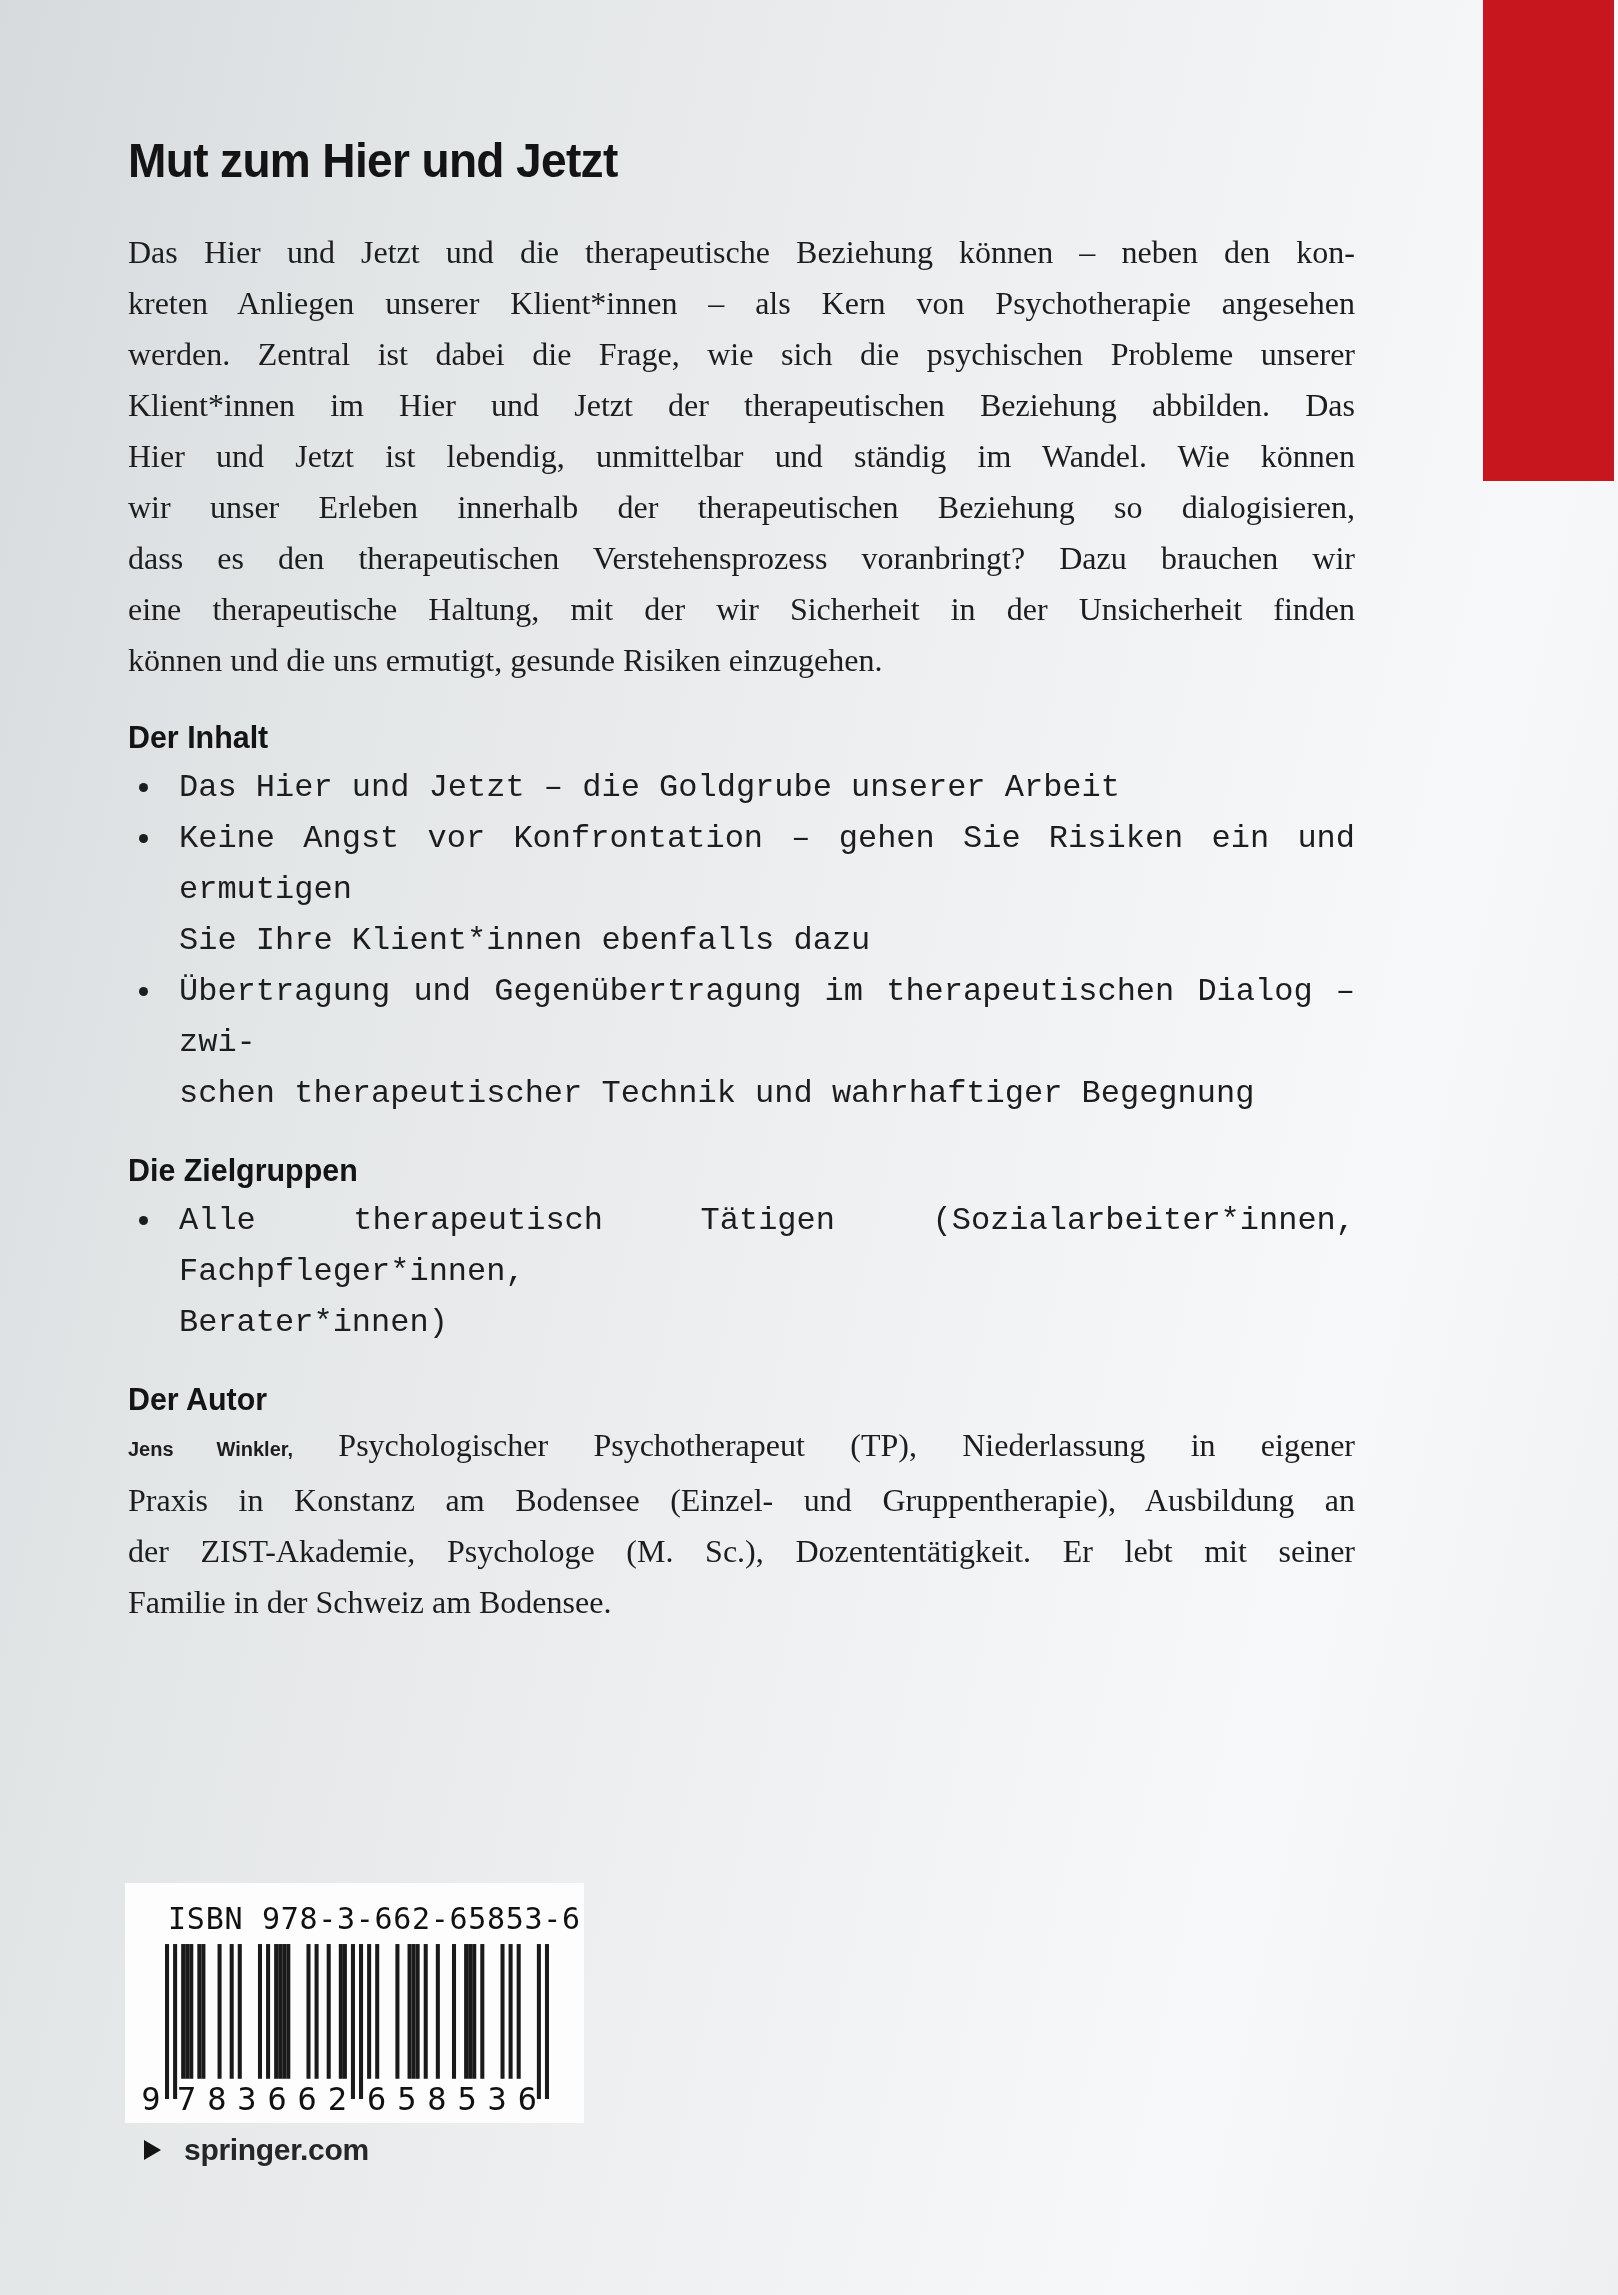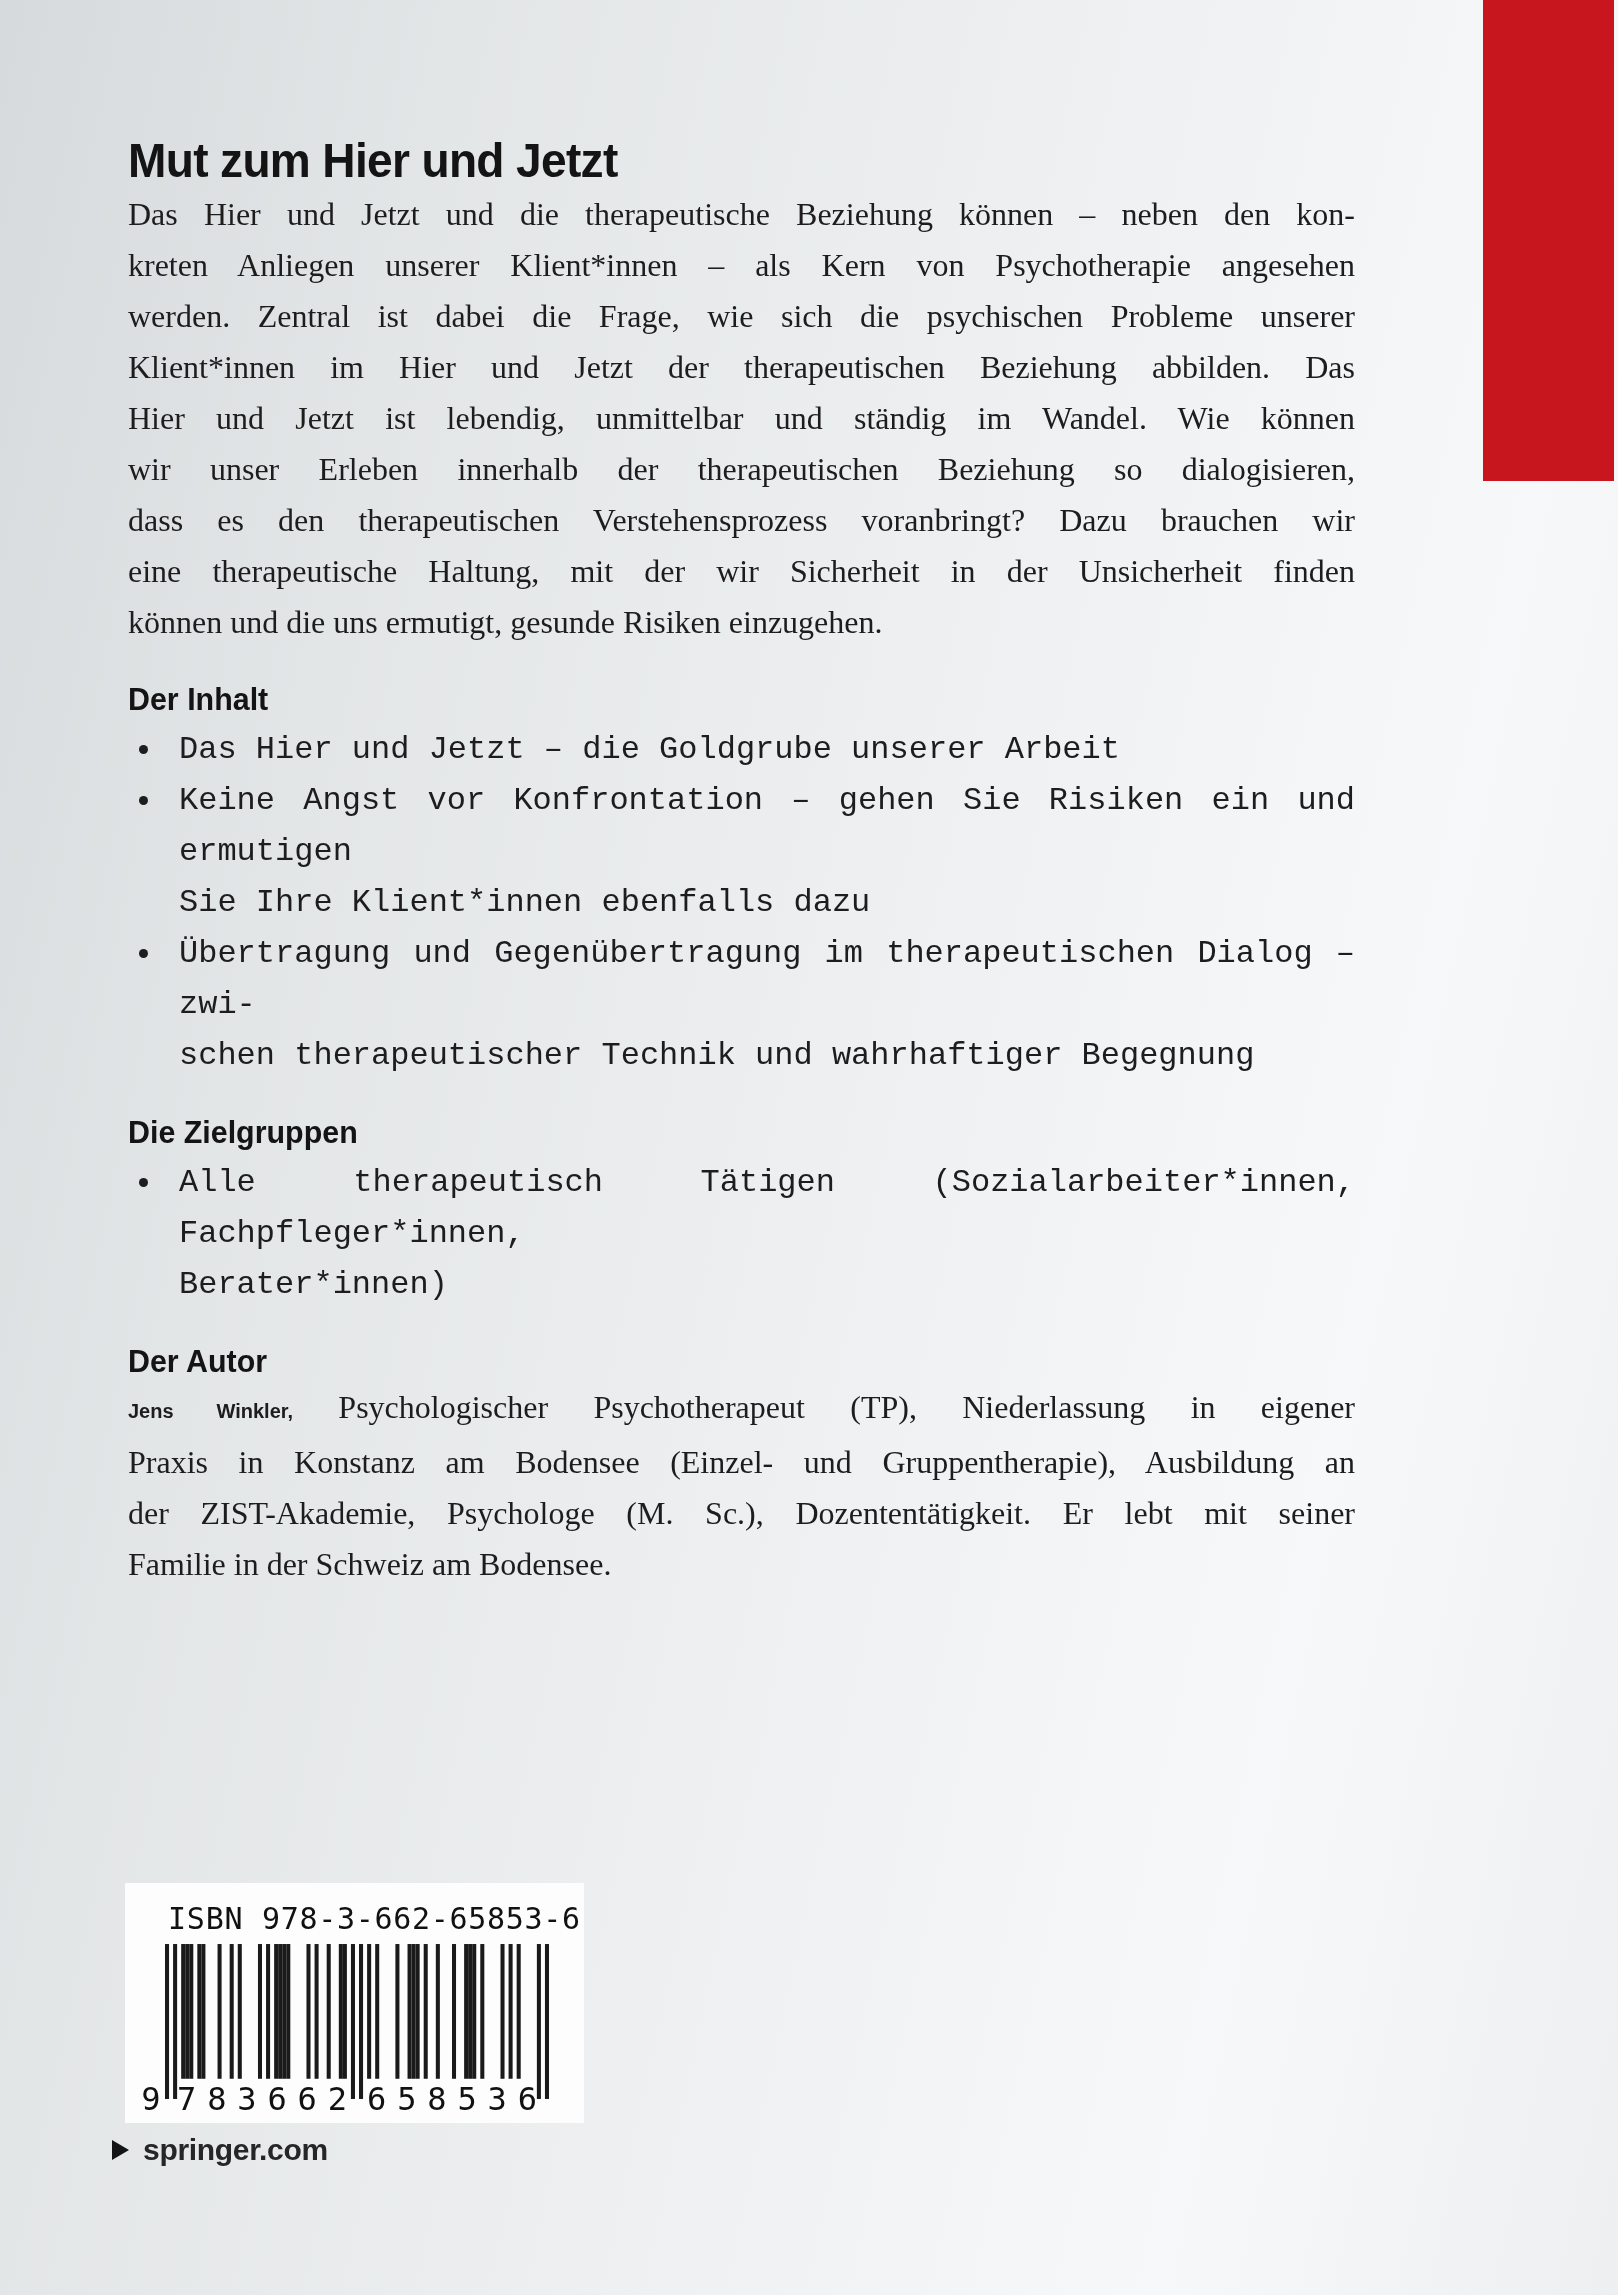--- a/index.html
+++ b/index.html
@@ -5,38 +5,38 @@
   html,body{margin:0;padding:0}
   .cover{position:relative;width:1618px;height:2295px;overflow:hidden;
     background:linear-gradient(102deg,#d7dadc 0%,#e3e6e7 22%,#edeff0 50%,#f7f8f9 78%,#edeff0 100%);
     font-family:"Liberation Serif",serif;color:#1d1d1d;}
   .red-banner{position:absolute;top:0;right:4px;width:131px;height:481px;background:#c7161e;}
   .content{position:absolute;left:128px;top:0;width:1227px;}
   .title{font-family:"Liberation Sans",sans-serif;font-weight:700;font-size:49px;line-height:57px;
     letter-spacing:-0.7px;margin:132px 0 0;color:#141414;transform:scaleX(.94);transform-origin:left;}
   .line{font-size:32px;line-height:51px;}
   .line.j{text-align:justify;text-align-last:justify;}
-  #intro{}
+  #intro{margin-top:38px;}
   .sec-heading{font-family:"Liberation Sans",sans-serif;font-weight:700;font-size:32px;line-height:42px;
     margin-top:30px;color:#141414;transform:scaleX(.95);transform-origin:left;}
   .bullets{margin-top:4px;font-family:Liberation Mono, monospace;}
   .bullet{position:relative;padding-left:51px;}
   .dot{position:absolute;left:10.8px;top:21px;width:9.4px;height:9.4px;border-radius:50%;background:#1d1d1d;}
   .author-name{font-family:"Liberation Sans",sans-serif;font-weight:700;font-size:20px;}
   .bc-box{position:absolute;left:125px;top:1883px;width:459px;height:240px;background:#fdfdfd;}
   .isbn-label{font-family:"DejaVu Sans Mono",monospace;font-size:30px;letter-spacing:0.7px;
     text-align:center;margin-top:17.5px;color:#111;padding-left:40px;}
   .bars{position:relative;margin-top:8px;height:177px;}
   .bars svg{position:absolute;left:40px;top:0;}
   .dgroup{position:absolute;top:136px;height:39px;font-family:"DejaVu Sans Mono",monospace;
     font-size:32px;line-height:38px;display:flex;justify-content:space-between;color:#111;}
   #g0{left:5.4px;width:30px;justify-content:flex-end;}
   #g1{left:52px;width:170px;}
   #g2{left:242px;width:170px;}
-  .footer{position:absolute;left:112px;top:2133px;display:flex;align-items:center;gap:14px;}
+  .footer{position:absolute;left:144px;top:2133px;display:flex;align-items:center;gap:23px;}
   .tri{width:0;height:0;border-top:10px solid transparent;border-bottom:10px solid transparent;
     border-left:17.5px solid #141414;}
   .site{font-family:"Liberation Sans",sans-serif;font-weight:700;font-size:30px;color:#262626;letter-spacing:-0.3px;}
 </style>
 </head>
 <body>
 
 <div class="cover">
   <div class="red-banner" style="background: rgb(199, 22, 30);"></div>
 

